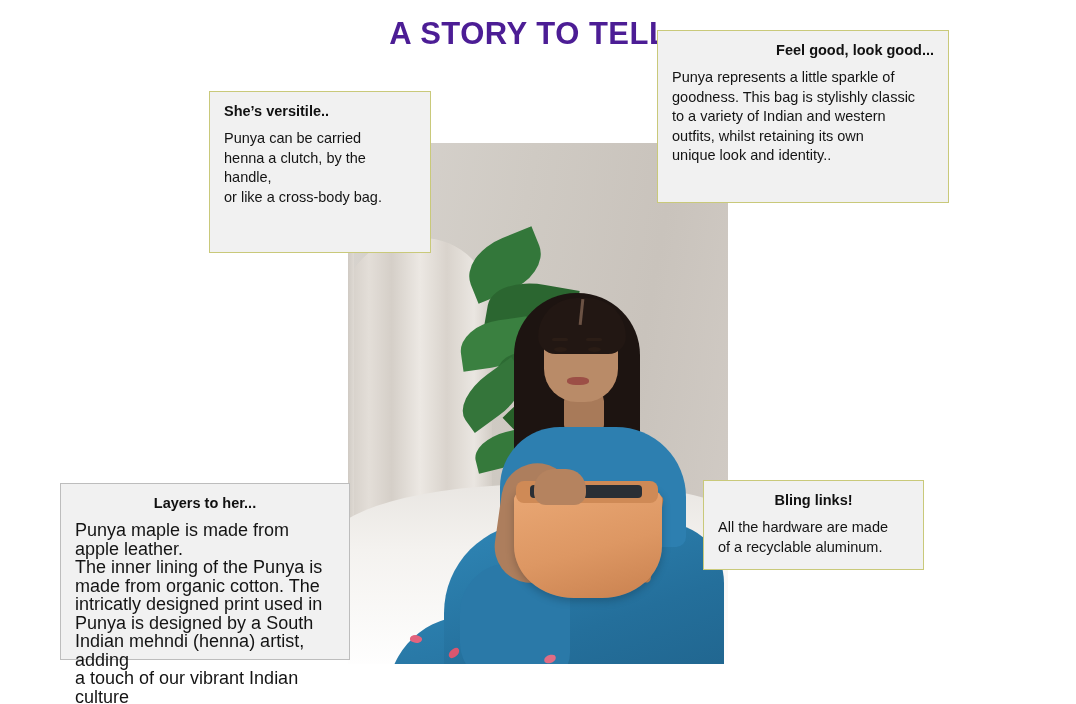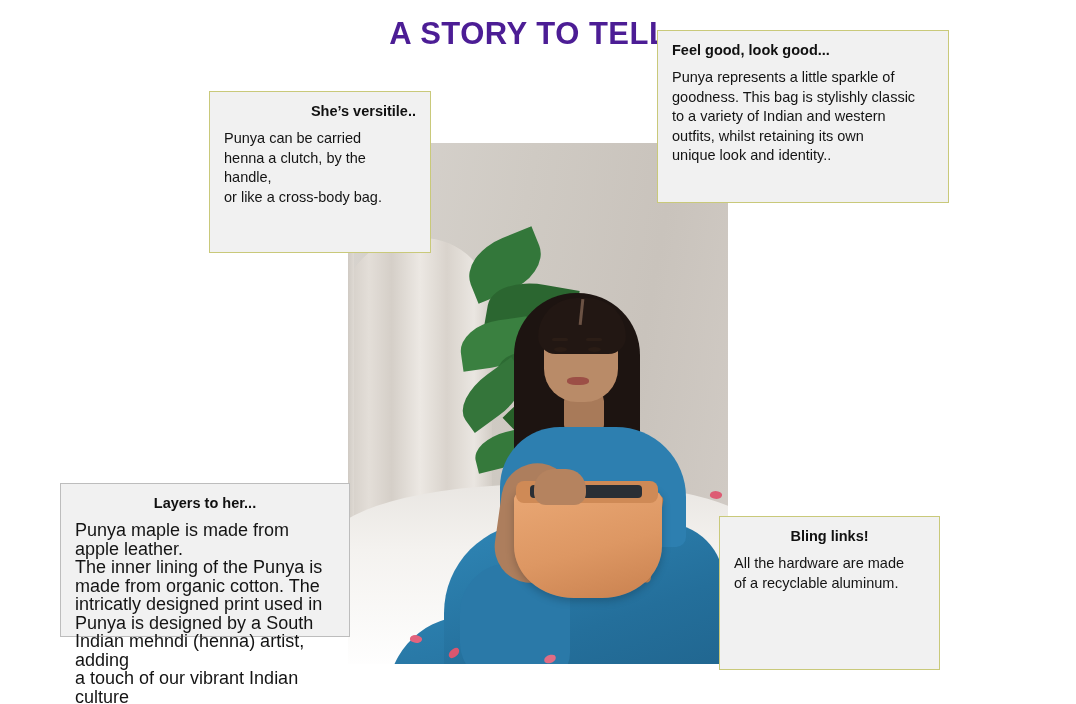--- a/index.html
+++ b/index.html
@@ -217,33 +217,33 @@
   }
   .callout .c-body {
     font-size: 14.5px;
     line-height: 19.5px;
     color: #141414;
     white-space: pre-line;
     margin: 0;
   }
 
   #callout-versatile { left: 209px; top: 91px; width: 222px; height: 162px; }
-  #callout-versatile .c-title { text-align: right; }
+  #callout-versatile .c-title { text-align: left; }
 
   #callout-feelgood { left: 657px; top: 30px; width: 292px; height: 173px; }
-  #callout-feelgood .c-title { text-align: left; }
+  #callout-feelgood .c-title { text-align: right; }
 
   #callout-layers {
-    left: 60px; top: 483px; width: 290px; height: 154px;
+    left: 60px; top: 483px; width: 290px; height: 177px;
     border-color: #bdbdbd;
   }
   #callout-layers .c-title { text-align: center; }
   #callout-layers .c-body { font-size: 18px; line-height: 18.5px; }
 
-  #callout-bling { left: 703px; top: 516px; width: 221px; height: 154px; margin-left: 16px; }
+  #callout-bling { left: 703px; top: 480px; width: 221px; height: 90px; }
   #callout-bling .c-title { text-align: center; }
   #callout-bling .c-body { text-align: left; }
 </style>
 </head>
 <body>
 
 <div id="page-title">A STORY TO TELL..</div>
 
 <div id="photo">
   <div class="ph-wall"></div>

